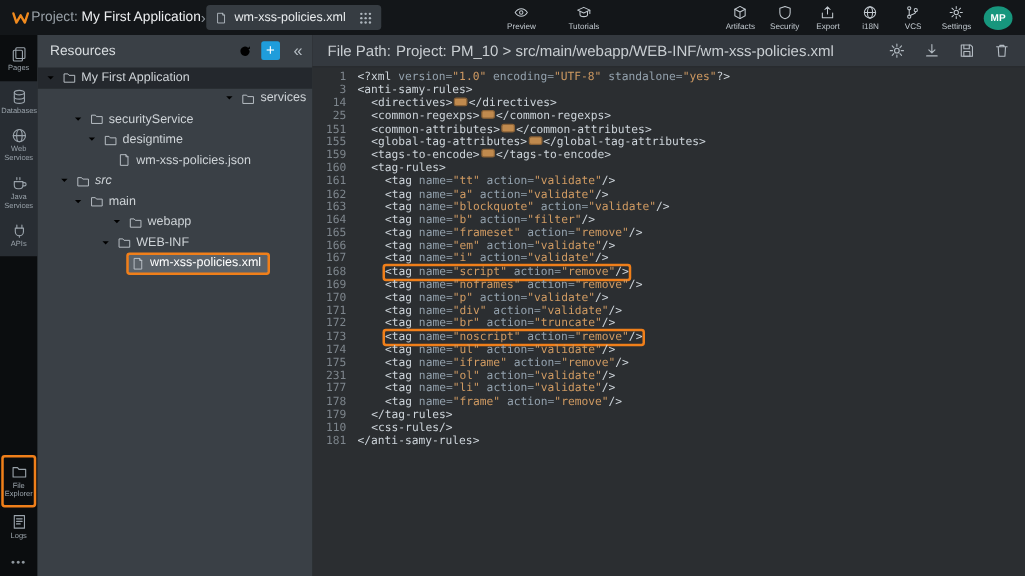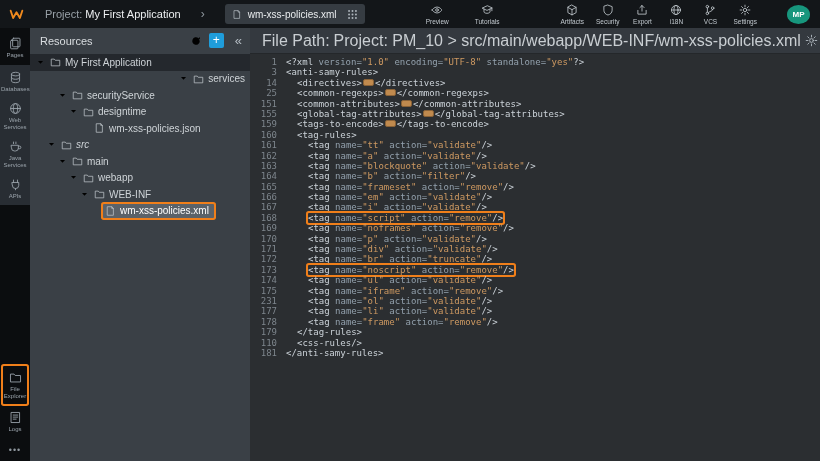--- a/index.html
+++ b/index.html
@@ -2,21 +2,21 @@
 <html><head>
 <meta charset="utf-8">
 <style>
   *{margin:0;padding:0;box-sizing:border-box}
   body{width:820px;height:461px;overflow:hidden;background:#24282c;
        font-family:"Liberation Sans","DejaVu Sans",sans-serif;color:#cdd2d6;font-size:10px}
   .icon{display:inline-flex}
   .icon svg{width:100%;height:100%;fill:none;stroke:currentColor;stroke-width:1.1;stroke-linecap:round;stroke-linejoin:round}
 
   
-  .topbar{height:28px;background:#131619;display:flex;align-items:center;padding:0 10px 0 8px;gap:20px}
+  .topbar{height:28px;background:#131619;display:flex;align-items:center;padding:0 10px 0 8px;gap:0}
   .logo{width:17px;height:15px;color:#f08a1e;flex:none}
   .project{display:flex;align-items:baseline;gap:3px;font-size:11px;color:#eceef0;white-space:nowrap;cursor:pointer}
   .project .pfx{color:#99a1a8}
   .crumb{color:#8d959c;font-size:12px;line-height:1}
   .tab{height:20px;background:#363c42;border-radius:3px;display:flex;align-items:center;gap:6px;padding:0 7px;font-size:10px;color:#e9ecee;white-space:nowrap;cursor:pointer}
   .tab .icon{width:10px;height:11px;color:#b9c1c8}
   .tab .grid{width:11px;height:11px;margin-left:4px;color:#aeb6bd}
   .tb-center{display:flex;gap:26px;margin-left:auto}
   .tb-right{display:flex;gap:12px;margin-left:auto;align-items:center}
   .tb-item{display:flex;flex-direction:column;align-items:center;gap:2px;color:#c2c9cf;font-size:6.5px;cursor:pointer;min-width:22px}
@@ -52,21 +52,21 @@
   .tree-row{height:16.5px;display:flex;align-items:center;gap:3px;cursor:pointer;white-space:nowrap}
   .tree-row.thead{background:#24282d}
   .caret{width:9px;height:9px;color:#aab2b9;flex:none}
   .caret-spacer{width:9px;flex:none;display:inline-block}
   .chip{display:inline-flex;align-items:center;gap:4px;padding:1px 5px 1px 2px;border-radius:1px}
   .chip .icon{width:11px;height:12px;color:#bcc3c9;flex:none}
   .chip.selected{background:#5b6269;box-shadow:0 0 0 2px #f07f1a;color:#fff}
 
   
   .editor{flex:1;display:flex;flex-direction:column;background:#2b2e31;min-width:0}
-  .path-bar{height:26px;background:#34393f;display:flex;align-items:center;gap:4px;padding:0 12px;font-size:16px;color:#c9ced2;border-bottom:1px solid #24272a;white-space:nowrap;flex:none}
+  .path-bar{height:26px;background:#34393f;display:flex;align-items:center;gap:4px;padding:0 12px;font-size:12px;color:#c9ced2;border-bottom:1px solid #24272a;white-space:nowrap;flex:none}
   .path-actions{margin-left:auto;display:flex;gap:15px}
   .abtn{width:13px;height:13px;color:#b3bbc2;cursor:pointer;display:inline-flex}
   .code{flex:1;font-family:"DejaVu Sans Mono","Liberation Mono",monospace;font-size:9px;line-height:10.4px;padding-top:3px;overflow:hidden}
   .code-line{display:flex;height:10.4px}
   .ln{width:36px;padding-right:9px;text-align:right;color:#7d858c;flex:none}
   .lc{white-space:pre}
   .seg.tag{color:#ccd3d9}
   .seg.attr{color:#93a1ad}
   .seg.str{color:#cf9a62}
   .fold-box{display:inline-block;width:11px;height:7px;background:#c08a4e;border:1px solid #8a6237;border-radius:2px;margin:0 1px}
@@ -367,21 +367,21 @@
             </svg></span>
           <span class="chip">
             <span class="icon">
               <svg viewBox="0 0 16 16">
                 <path d="M1.8 13V3.8h4.4l1.4 1.7h6.6V13z"></path>
               </svg>
             </span>
             <span>main</span>
           </span>
         </div>
-        <div class="tree-row" style="padding-left: 39px;">
+        <div class="tree-row" style="padding-left: 39px; margin-left: 20px;">
           <span class="caret"><svg viewBox="0 0 16 16">
               <path d="M3.5 5.5L8 10l4.5-4.5"></path>
             </svg></span>
           <span class="chip">
             <span class="icon">
               <svg viewBox="0 0 16 16">
                 <path d="M1.8 13V3.8h4.4l1.4 1.7h6.6V13z"></path>
               </svg>
             </span>
             <span>webapp</span>

